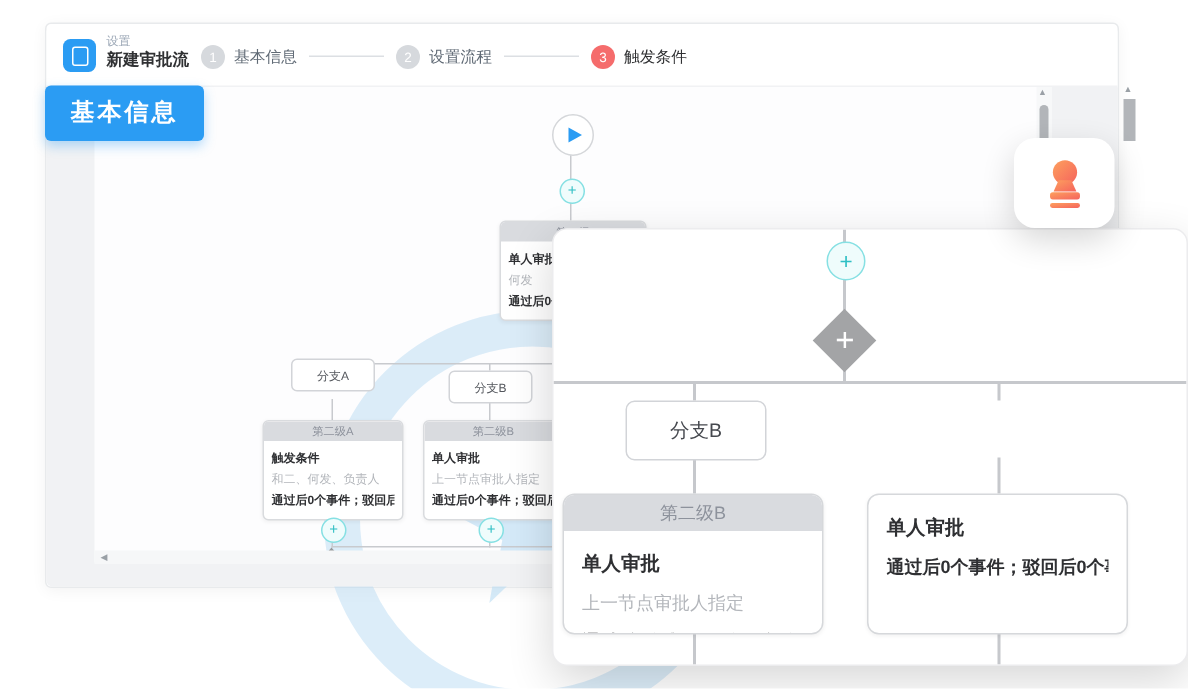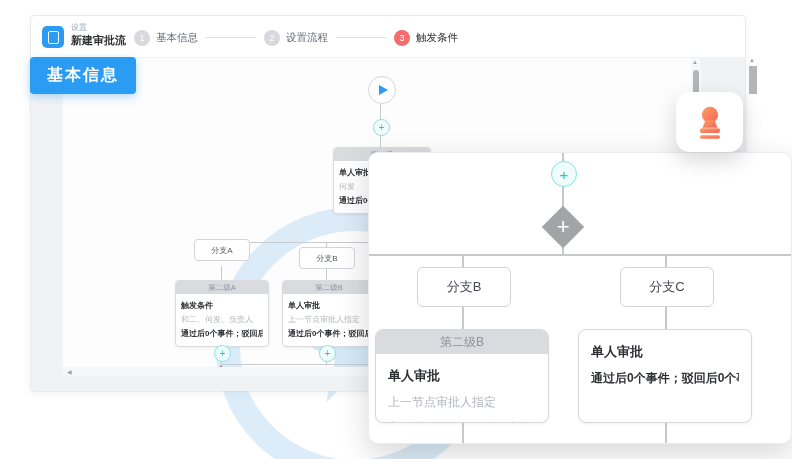--- a/index.html
+++ b/index.html
@@ -241,23 +241,20 @@
   <div class="plus-node plus-lg" style="left:182px;top:8px;">
       <span>+</span>
     </div>
   <div class="diamond" style="left:179px;top:59px;">
       <span>+</span>
     </div>
 
   <div class="branch-node branch-lg" style="left:48px;top:114px;width:92px;height:38px;">
       <span>分支B</span>
     </div>
-  <div class="branch-node branch-lg" style="left:251px;top:114px;width:92px;height:38px;">
-      <span>分支C</span>
-    </div>
 
   <div class="node-card card-lg" style="left:6px;top:176px;width:172px;height:92px;">
     <div class="card-head">第二级B</div>
     <div class="card-body">
       <div class="card-type">单人审批</div>
       <div class="card-assignee">上一节点审批人指定</div>
       <div class="card-events">通过后0个事件；驳回后0个事件</div>
     </div>
   </div>
   <div class="node-card card-lg" style="left:209px;top:176px;width:172px;height:92px;">

